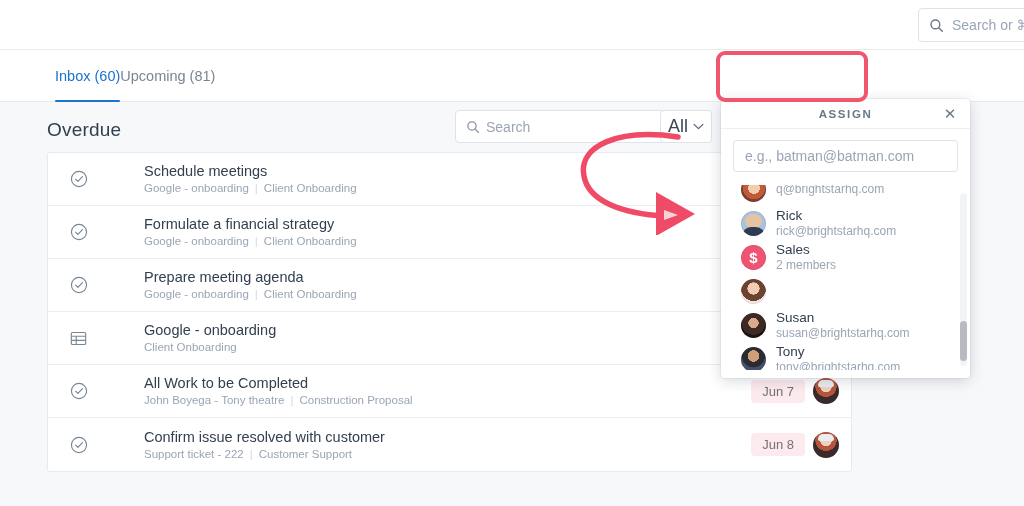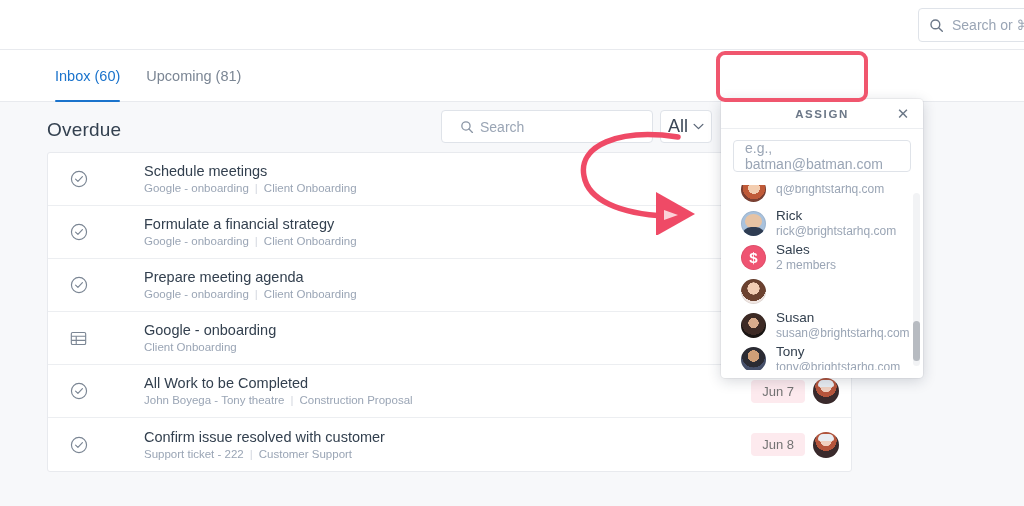--- a/index.html
+++ b/index.html
@@ -26,35 +26,35 @@
   }
   .global-search .ph {
     color: #9aa5b5; font-size: 14px; white-space: nowrap;
   }
 
   
   .subbar {
     position: absolute; left: 0; top: 50px; width: 1024px; height: 52px;
     background: #ffffff; border-bottom: 1px solid #e8eaee;
   }
-  .tabs { position: absolute; left: 55px; top: 0; height: 52px; display: flex; gap: 26px; }
+  .tabs { position: absolute; left: 55px; top: 0; height: 52px; display: flex; }
   .tab {
     height: 52px; display: flex; align-items: center;
     font-size: 14.5px; color: #7b8694; cursor: pointer; position: relative;
   }
   .tab.active { color: #1a73cc; }
   .tab.active:after {
     content: ""; position: absolute; left: 0; right: 0; bottom: 0;
     height: 2.5px; background: #1a73cc; border-radius: 2px;
   }
 
   .search-box {
-    position: absolute; left: 441px; top: 60px; width: 212px; height: 33px;
+    position: absolute; left: 455px; top: 60px; width: 212px; height: 33px;
     background: #fff; border: 1px solid #dfe3e9; border-radius: 4px;
-    display: flex; align-items: center; padding-left: 18px; gap: 6px;
+    display: flex; align-items: center; padding-left: 10px; gap: 6px;
   }
   .search-box .ph { color: #9aa5b5; font-size: 14px; }
 
   .filter-all {
     position: absolute; left: 660px; top: 60px; width: 52px; height: 33px;
     background: #fff; border: 1px solid #dfe3e9; border-radius: 4px;
     display: flex; align-items: center; justify-content: center; gap: 5px;
     font-size: 18px; color: #3b4757; cursor: pointer;
   }
 
@@ -116,21 +116,21 @@
   }
 
   .comment-chip {
     position: absolute; right: 100px; top: 11px;
     width: 30px; height: 30px; background: #eef1f5; border-radius: 4px;
     display: flex; align-items: center; justify-content: center;
   }
 
   
   .assign-panel {
-    position: absolute; left: 721px; top: 99px; width: 202px; height: 279px;
+    position: absolute; left: 721px; top: 99px; width: 249px; height: 279px;
     background: #ffffff; border-radius: 4px;
     box-shadow: 0 3px 14px rgba(30,40,60,.18), 0 0 0 1px rgba(30,40,60,.05);
     z-index: 30; overflow: hidden;
   }
   .assign-head {
     height: 30px; display: flex; align-items: center; justify-content: center;
     position: relative; border-bottom: 1px solid #eceef1;
   }
   .assign-head .ttl {
     font-size: 11.5px; letter-spacing: 1.6px; color: #6b7787; font-weight: bold;

